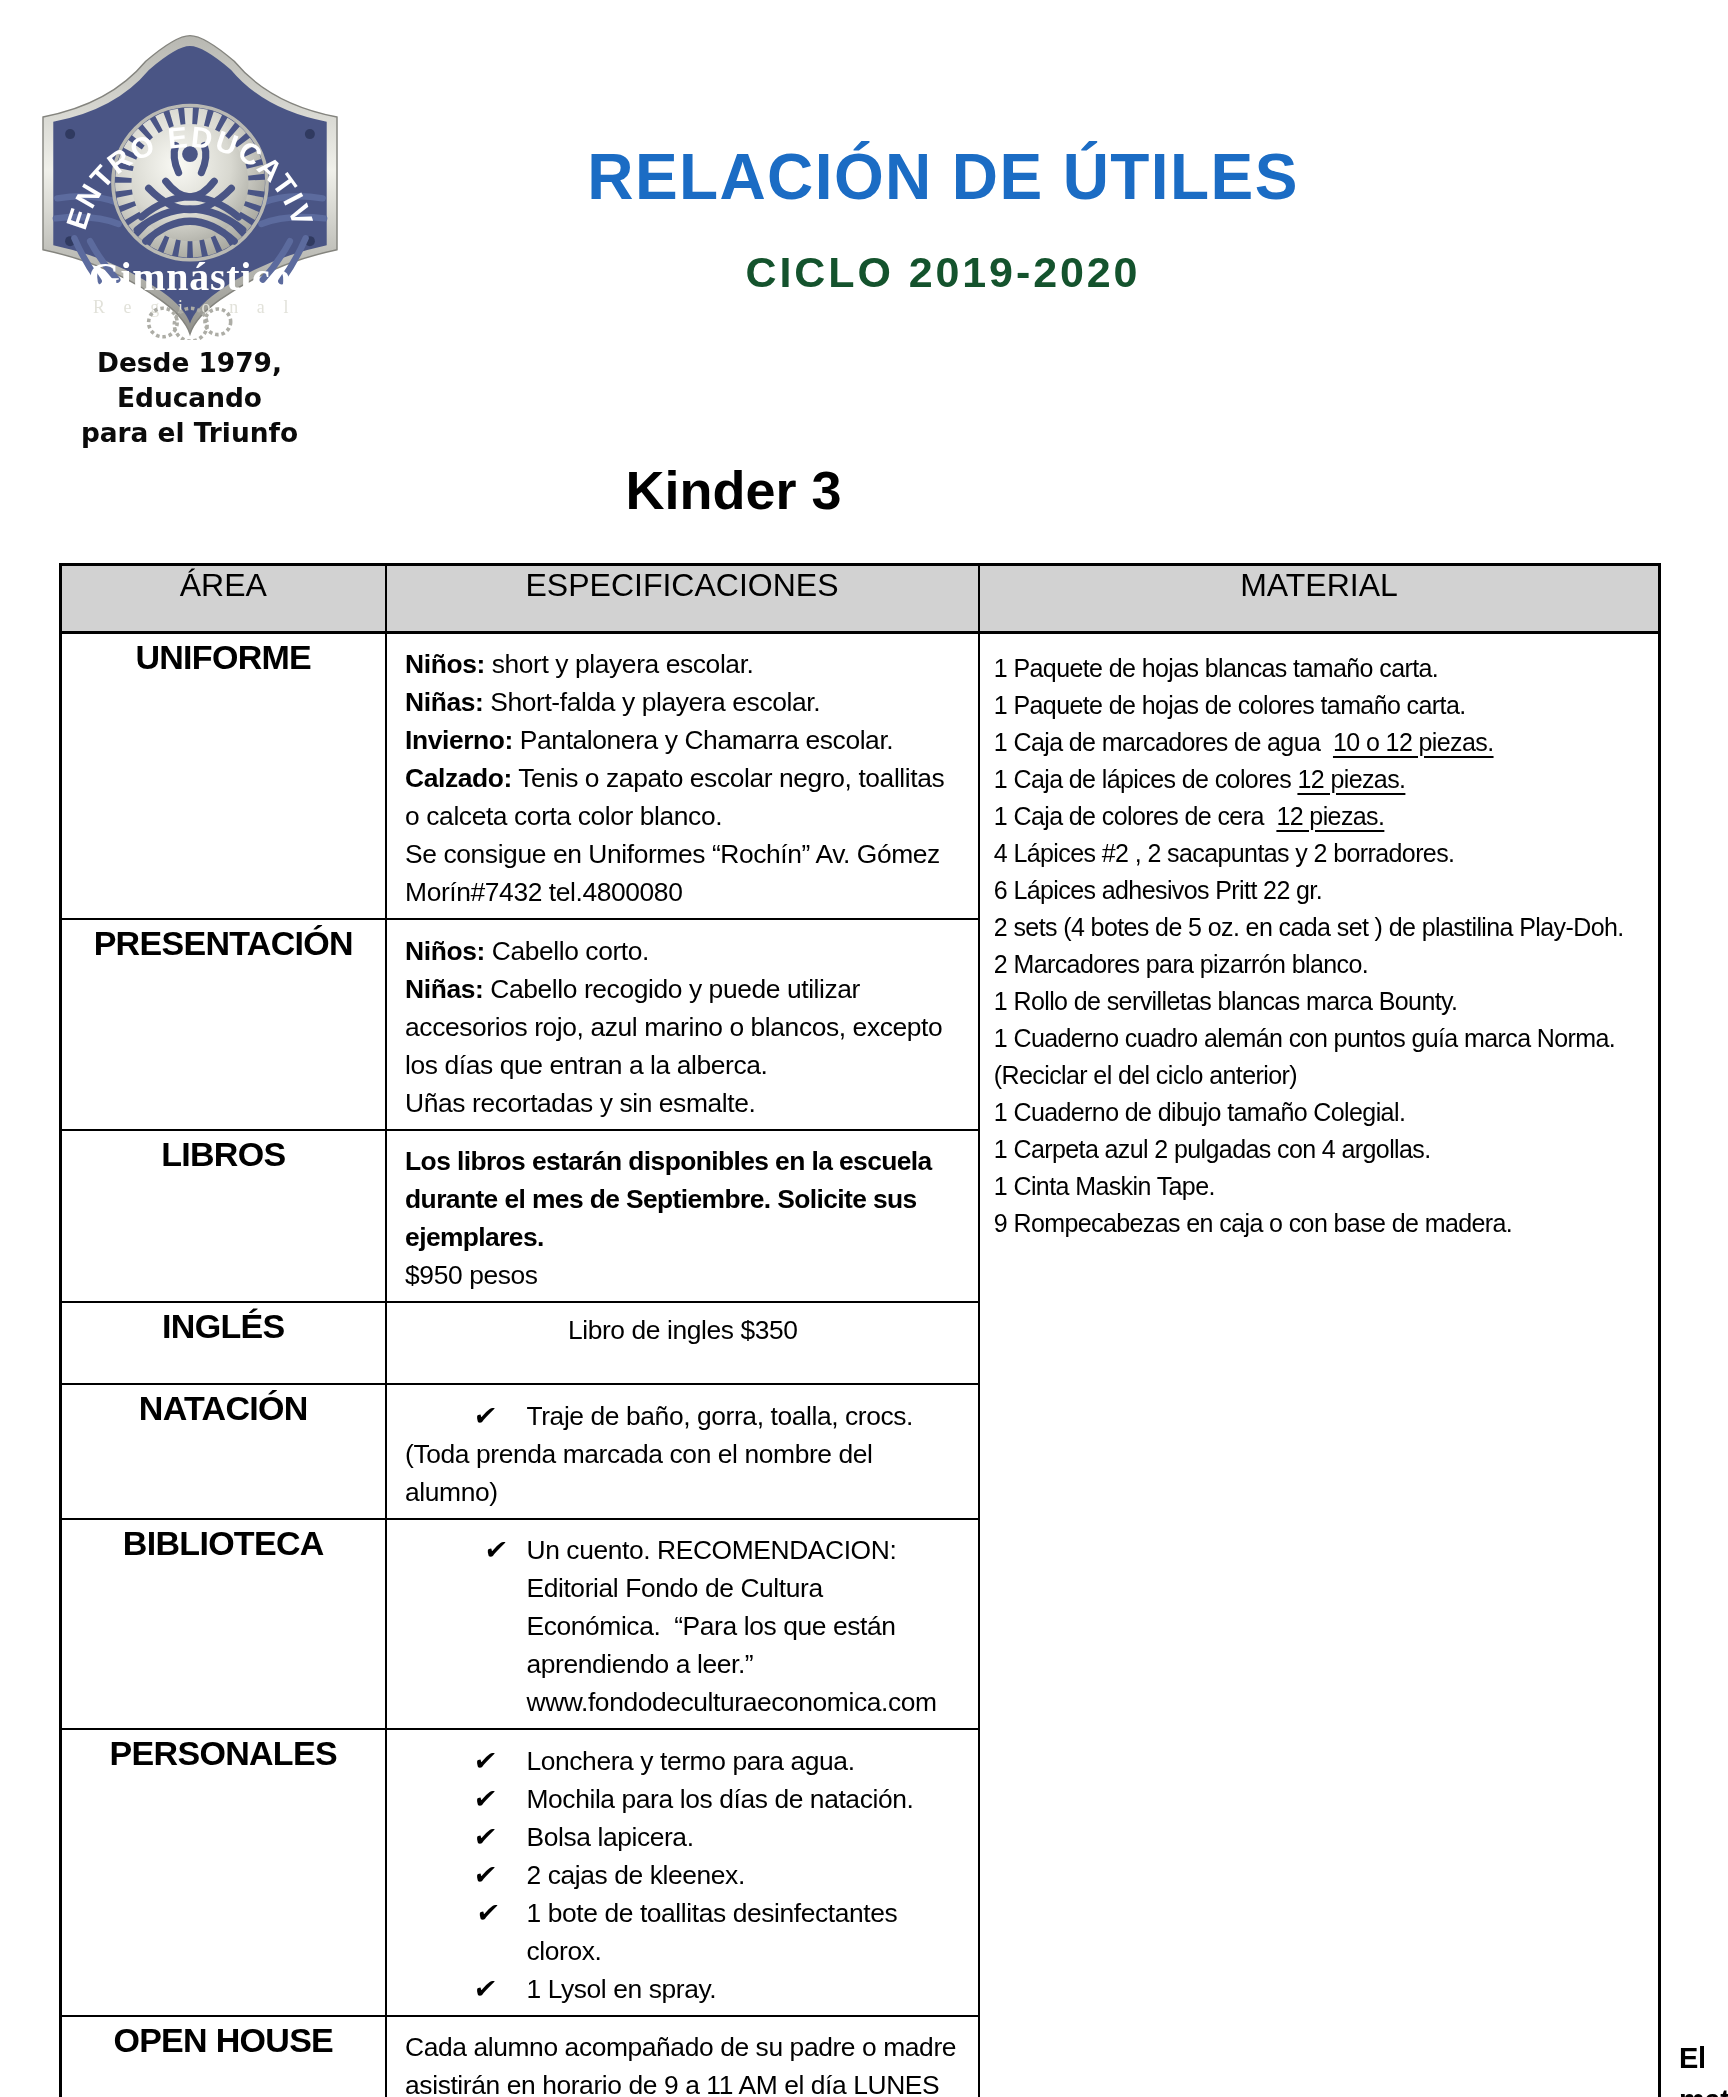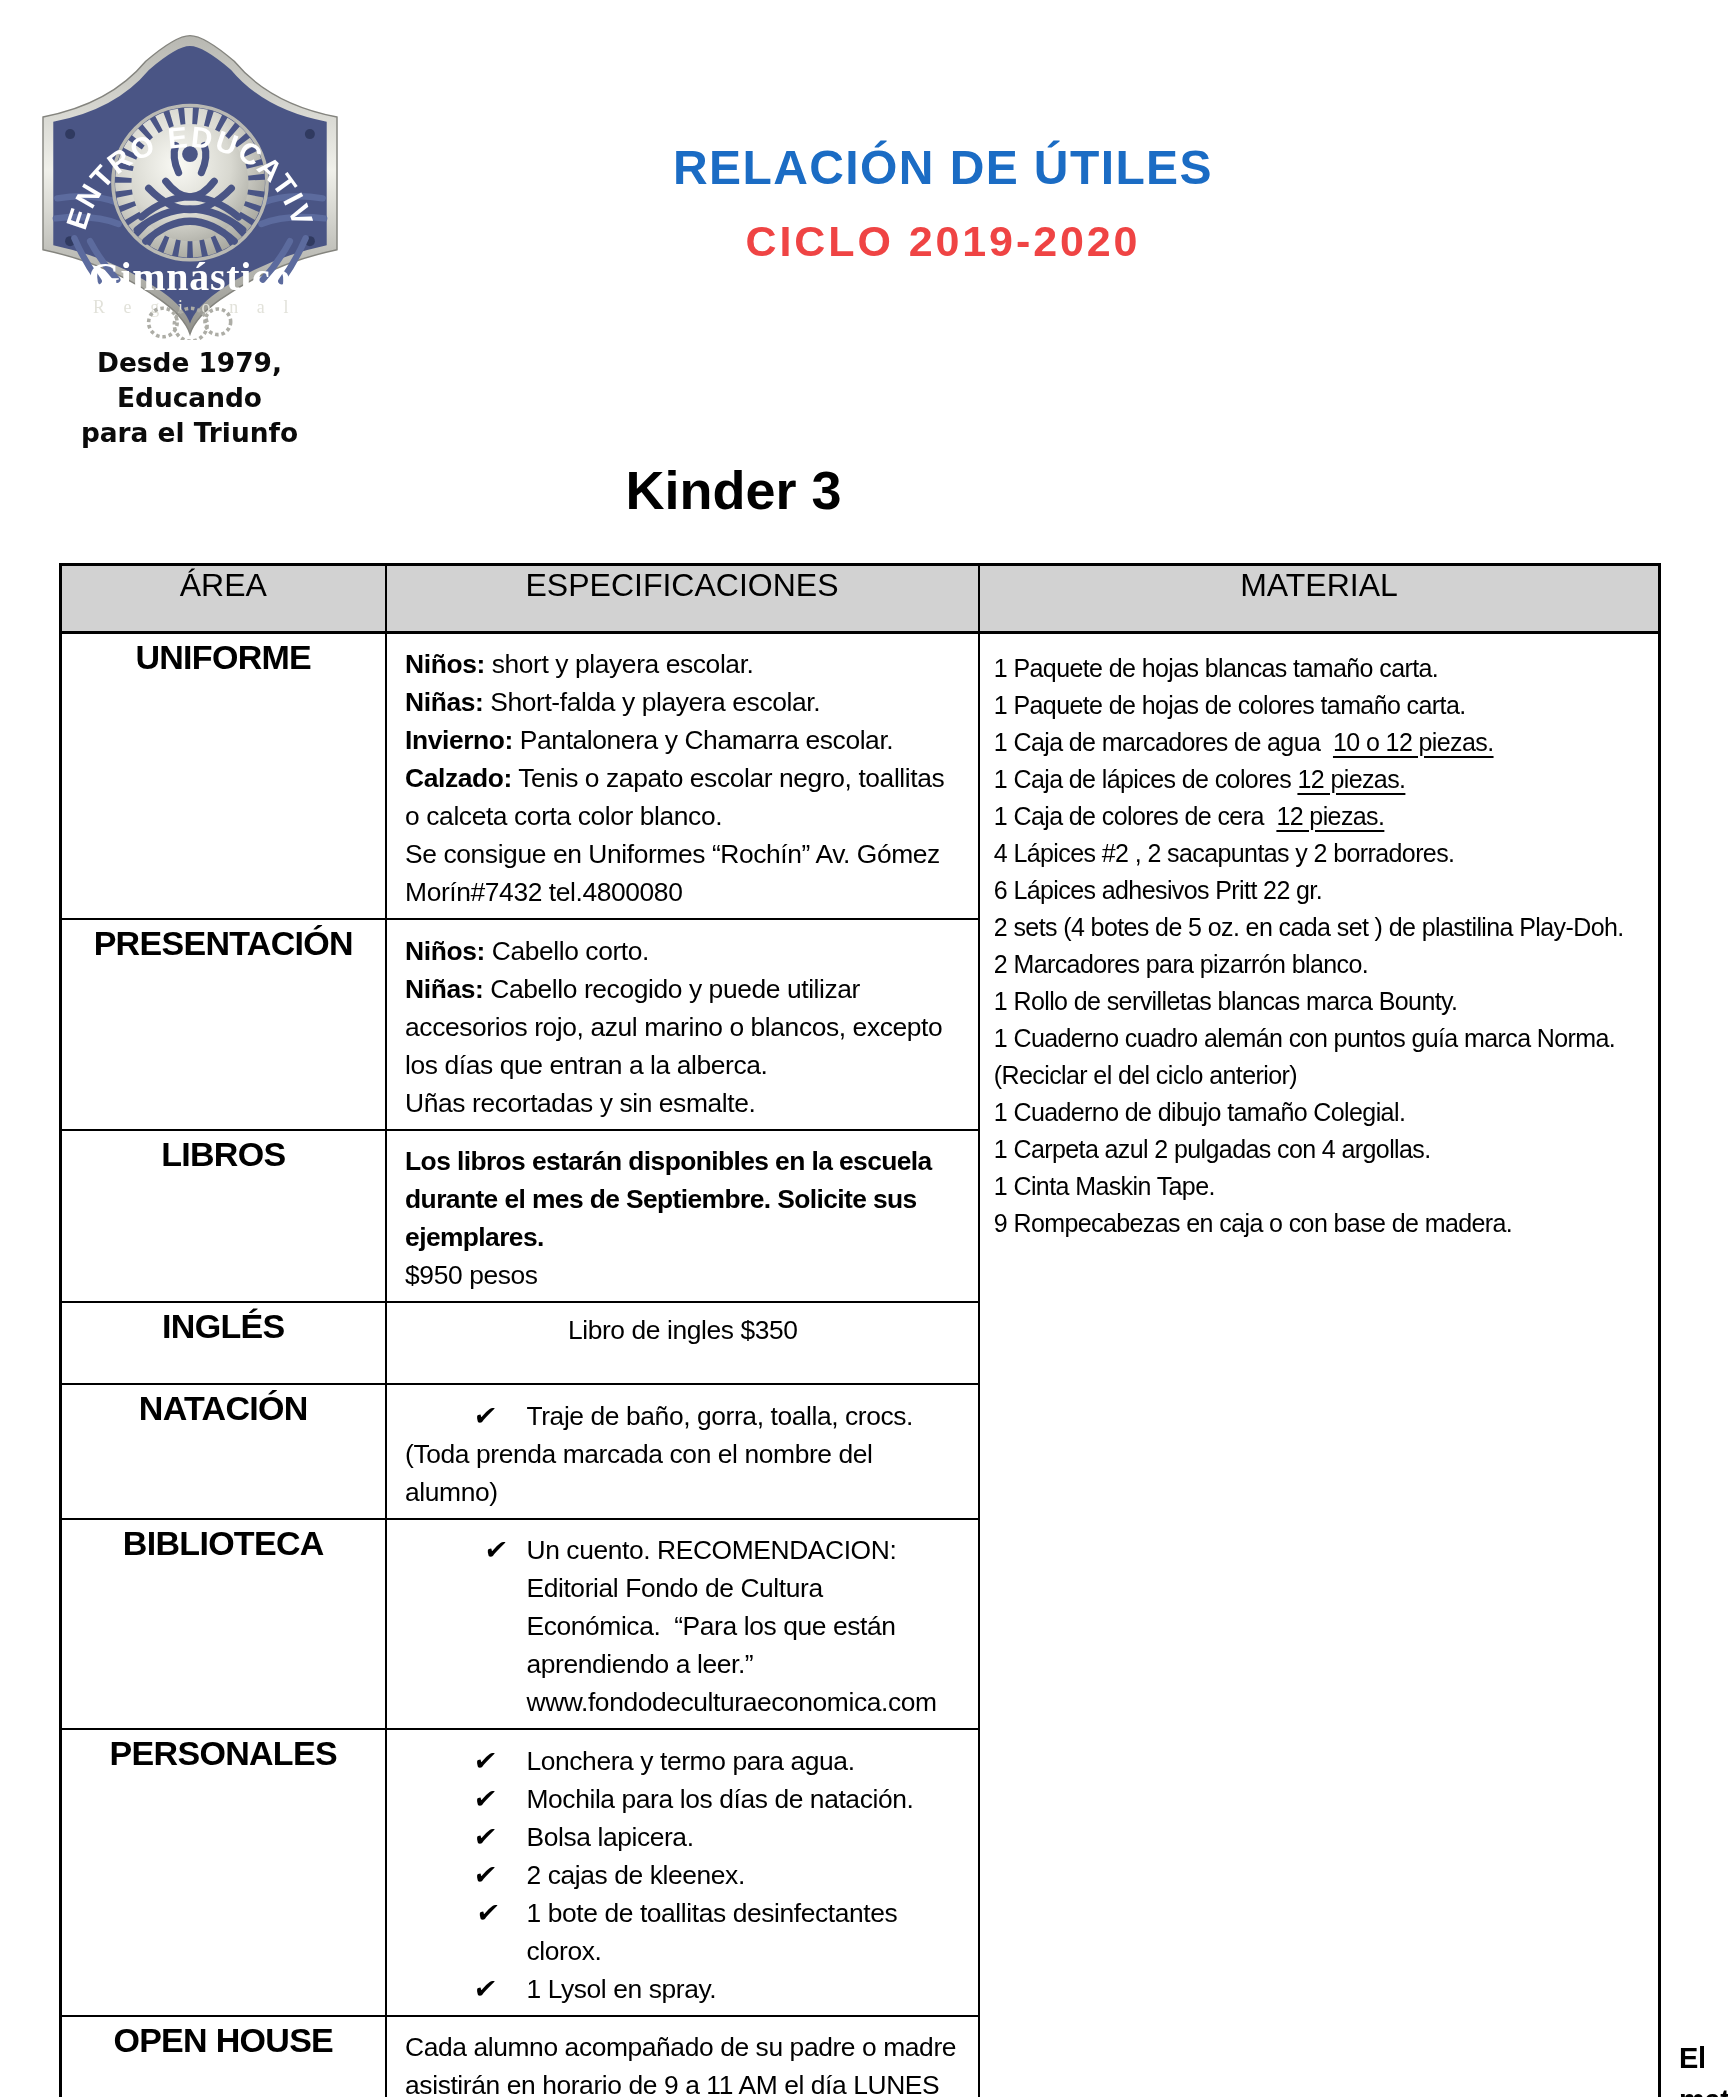--- a/index.html
+++ b/index.html
@@ -7,23 +7,23 @@
         font-family:"Liberation Sans",sans-serif;color:#000;}
 
   
   .logo-wrap{position:absolute;left:20px;top:11.4px;width:339px;text-align:center;}
   .logo-wrap svg{display:block;margin:0 auto;}
   .slogan{margin-top:4.3px;font-family:"DejaVu Sans",sans-serif;font-weight:bold;
           font-size:26.4px;line-height:35px;color:#0b0b0b;letter-spacing:0px;}
 
   
   .title-block{position:absolute;left:443px;top:140px;width:1000px;text-align:center;}
-  .main-title{font-size:48px;font-weight:bold;color:#1b6cc4;letter-spacing:1.4px;
+  .main-title{font-size:64px;font-weight:bold;color:#1b6cc4;letter-spacing:1.4px;
               font-family:"Liberation Sans",sans-serif;}
-  .sub-title{margin-top:22px;font-size:43px;font-weight:bold;color:#ef4444;letter-spacing:2.9px;}
+  .sub-title{margin-top:34px;font-size:43px;font-weight:bold;color:#14532d;letter-spacing:2.9px;}
 
   .grade{position:absolute;left:0;top:459px;width:1467px;text-align:center;
          font-size:54px;font-weight:bold;letter-spacing:0px;}
 
   
   table.supplies{position:absolute;left:59px;top:563px;width:1599px;
                  border-collapse:collapse;table-layout:fixed;}
   table.supplies col.c-area{width:325px;}
   table.supplies col.c-spec{width:593px;}
   table.supplies col.c-mat{width:681px;}

